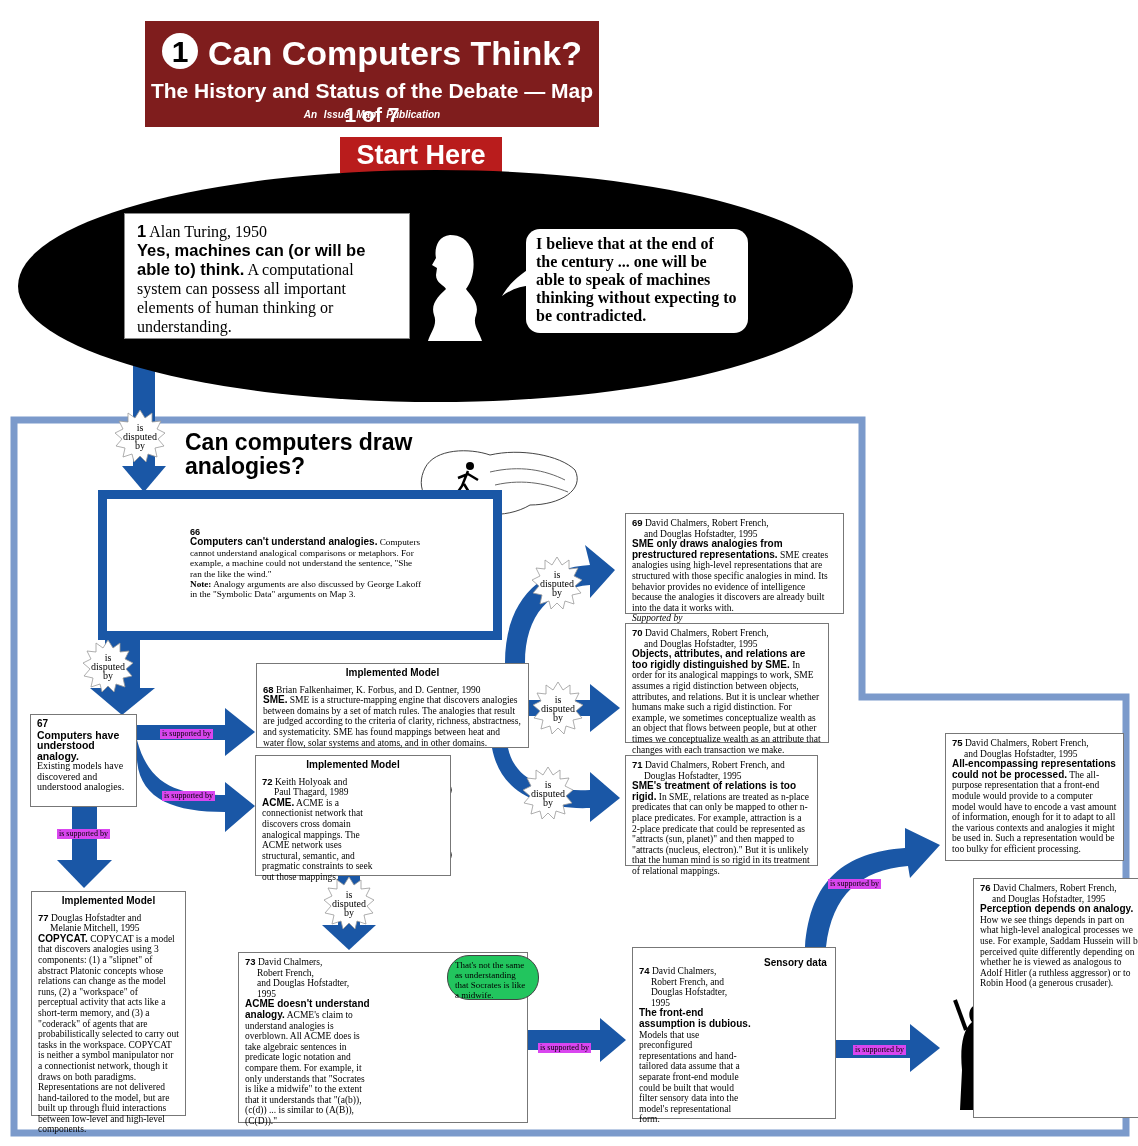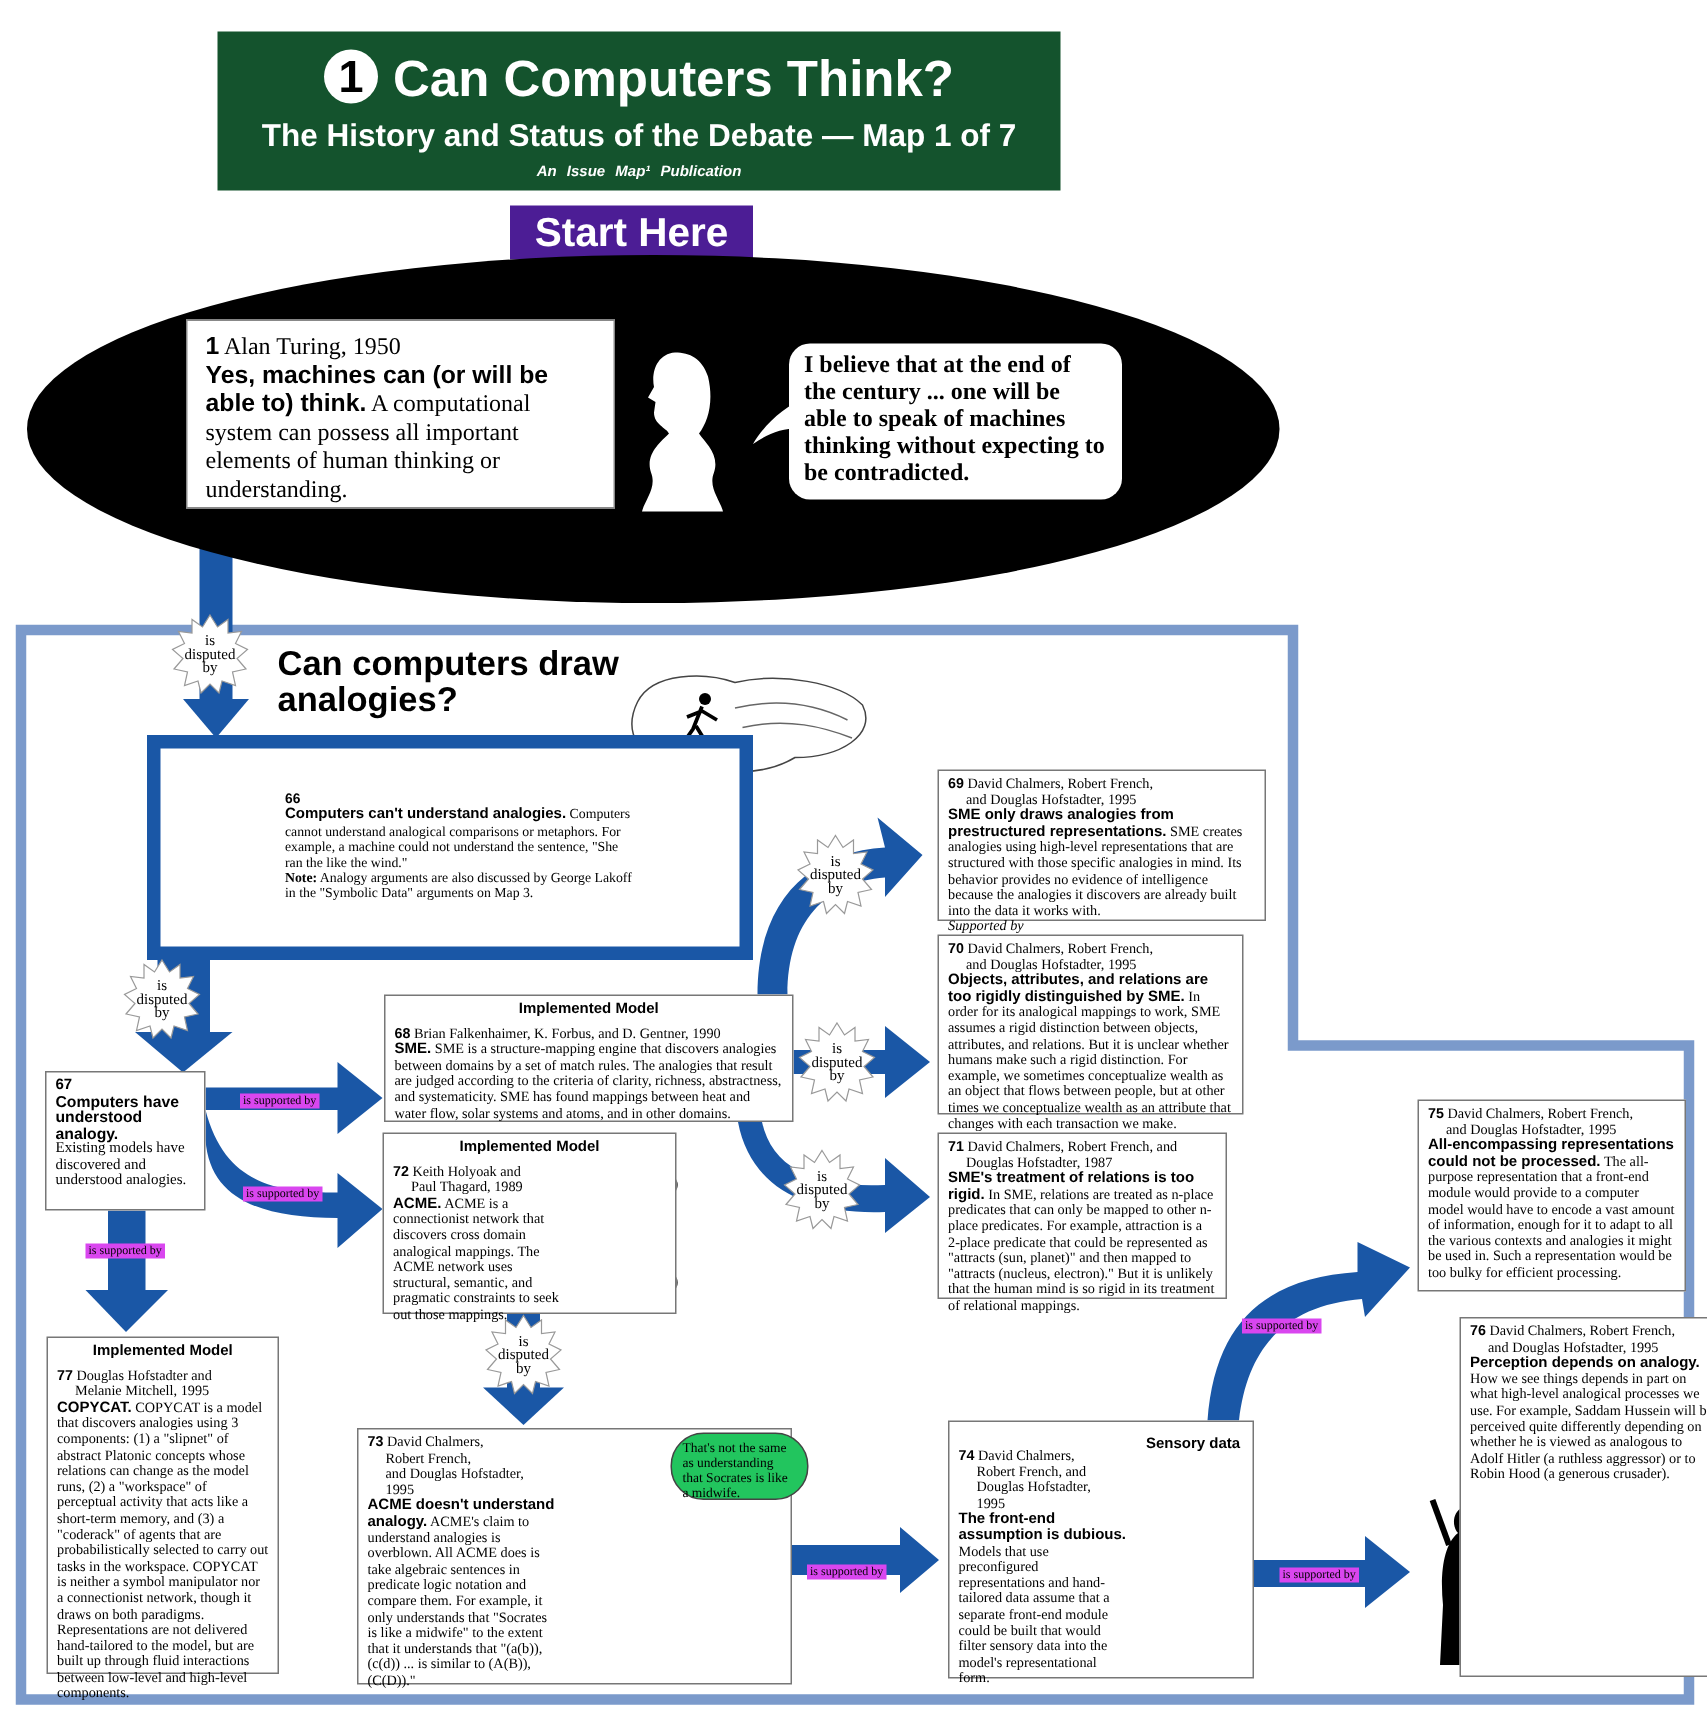--- a/index.html
+++ b/index.html
@@ -1,26 +1,26 @@
 <!DOCTYPE html>
 <html><head>
 <meta charset="utf-8">
 <style>
   html, body { margin:0; padding:0; background:#ffffff; }
   body { width:1138px; height:1146px; position:relative; overflow:hidden; font-family:"Liberation Serif", serif; color:#000; }
   .abs { position:absolute; }
   .sans { font-family:"Liberation Sans", sans-serif; }
   .serif { font-family:"Liberation Serif", serif; }
   
-  #title-banner { left:145px; top:21px; width:562px; height:106px; background:#14532d; color:#fff; text-align:center; }
+  #title-banner { left:145px; top:21px; width:454px; height:106px; background:#7f1d1d; color:#fff; text-align:center; }
   #title-main { top:12px; left:0; width:100%; font-size:34px; font-weight:bold; }
   #title-num { display:inline-block; width:36px; height:36px; border-radius:50%; background:#fff; color:#000; font-size:30px; line-height:37px; text-align:center; vertical-align:3px; margin-right:10px; }
   #title-sub { top:58px; left:0; width:100%; font-size:21px; font-weight:bold; }
   #title-pub { top:88px; left:0; width:100%; font-size:10px; font-weight:bold; font-style:italic; word-spacing:4px; }
-  #start-here { left:340px; top:137px; width:162px; height:36px; background:#4c1d95; color:#fff; font-size:27px; font-weight:bold; text-align:center; line-height:36px; }
+  #start-here { left:340px; top:137px; width:162px; height:36px; background:#b91c1c; color:#fff; font-size:27px; font-weight:bold; text-align:center; line-height:36px; }
   
   #turing-ellipse { left:18px; top:170px; width:835px; height:232px; background:#000; border-radius:50%; }
   #claim-1 { left:124px; top:213px; width:286px; height:126px; background:#fff; border:1px solid #888; box-sizing:border-box; padding:8px 12px; font-size:16px; line-height:19px; }
   #claim-1 .b { font-family:"Liberation Sans", sans-serif; font-weight:bold; font-size:16.5px; }
   #turing-bust { left:420px; top:233px; width:70px; height:110px; }
   #turing-label { left:415px; top:346px; width:90px; color:#000000; font-size:13px; font-weight:bold; text-align:left; }
   #turing-quote { left:526px; top:229px; width:222px; height:104px; background:#fff; border-radius:14px; box-sizing:border-box; padding:6px 10px; font-size:16px; font-weight:bold; line-height:18px; }
   #quote-tail { left:498px; top:260px; width:40px; height:40px; }
   
   #frame-svg { left:0; top:0; width:1138px; height:1146px; }
@@ -240,21 +240,21 @@
   <span class="num">70</span>
   <span>David Chalmers, Robert French,</span>
   <div class="sub">and Douglas Hofstadter, 1995</div>
   <span class="head">Objects, attributes, and relations are too rigidly distinguished by SME.</span>
   <span>In order for its analogical mappings to work, SME assumes a rigid distinction between objects, attributes, and relations.   But it is unclear whether humans make such a rigid distinction.  For example, we sometimes conceptualize wealth as an object that flows between people, but at other times we conceptualize wealth as an attribute that changes with each transaction we make.</span>
 </div>
 
 <div id="box-71" class="box">
   <span class="num">71</span>
   <span>David Chalmers, Robert French, and</span>
-  <div class="sub">Douglas Hofstadter, 1987</div>
+  <div class="sub">Douglas Hofstadter, 1995</div>
   <span class="head">SME's treatment of relations is too rigid.</span>
   <span>In SME, relations are treated as n-place predicates that can only be mapped to other n-place predicates.  For example, attraction is a 2-place predicate that could be represented as "attracts (sun, planet)" and then mapped to "attracts (nucleus, electron)."  But it is unlikely that the human mind is so rigid in its treatment of relational mappings.</span>
 </div>
 
 <div id="box-75" class="box">
   <span class="num">75</span>
   <span>David Chalmers, Robert French,</span>
   <div class="sub">and Douglas Hofstadter, 1995</div>
   <span class="head">All-encompassing representations could not be processed.</span>
   <span>The all-purpose representation that a front-end module would provide to a computer model would have to encode a vast amount of information, enough for it to adapt to all the various contexts and analogies it might be used in.  Such a representation would be too bulky for efficient processing.</span>

